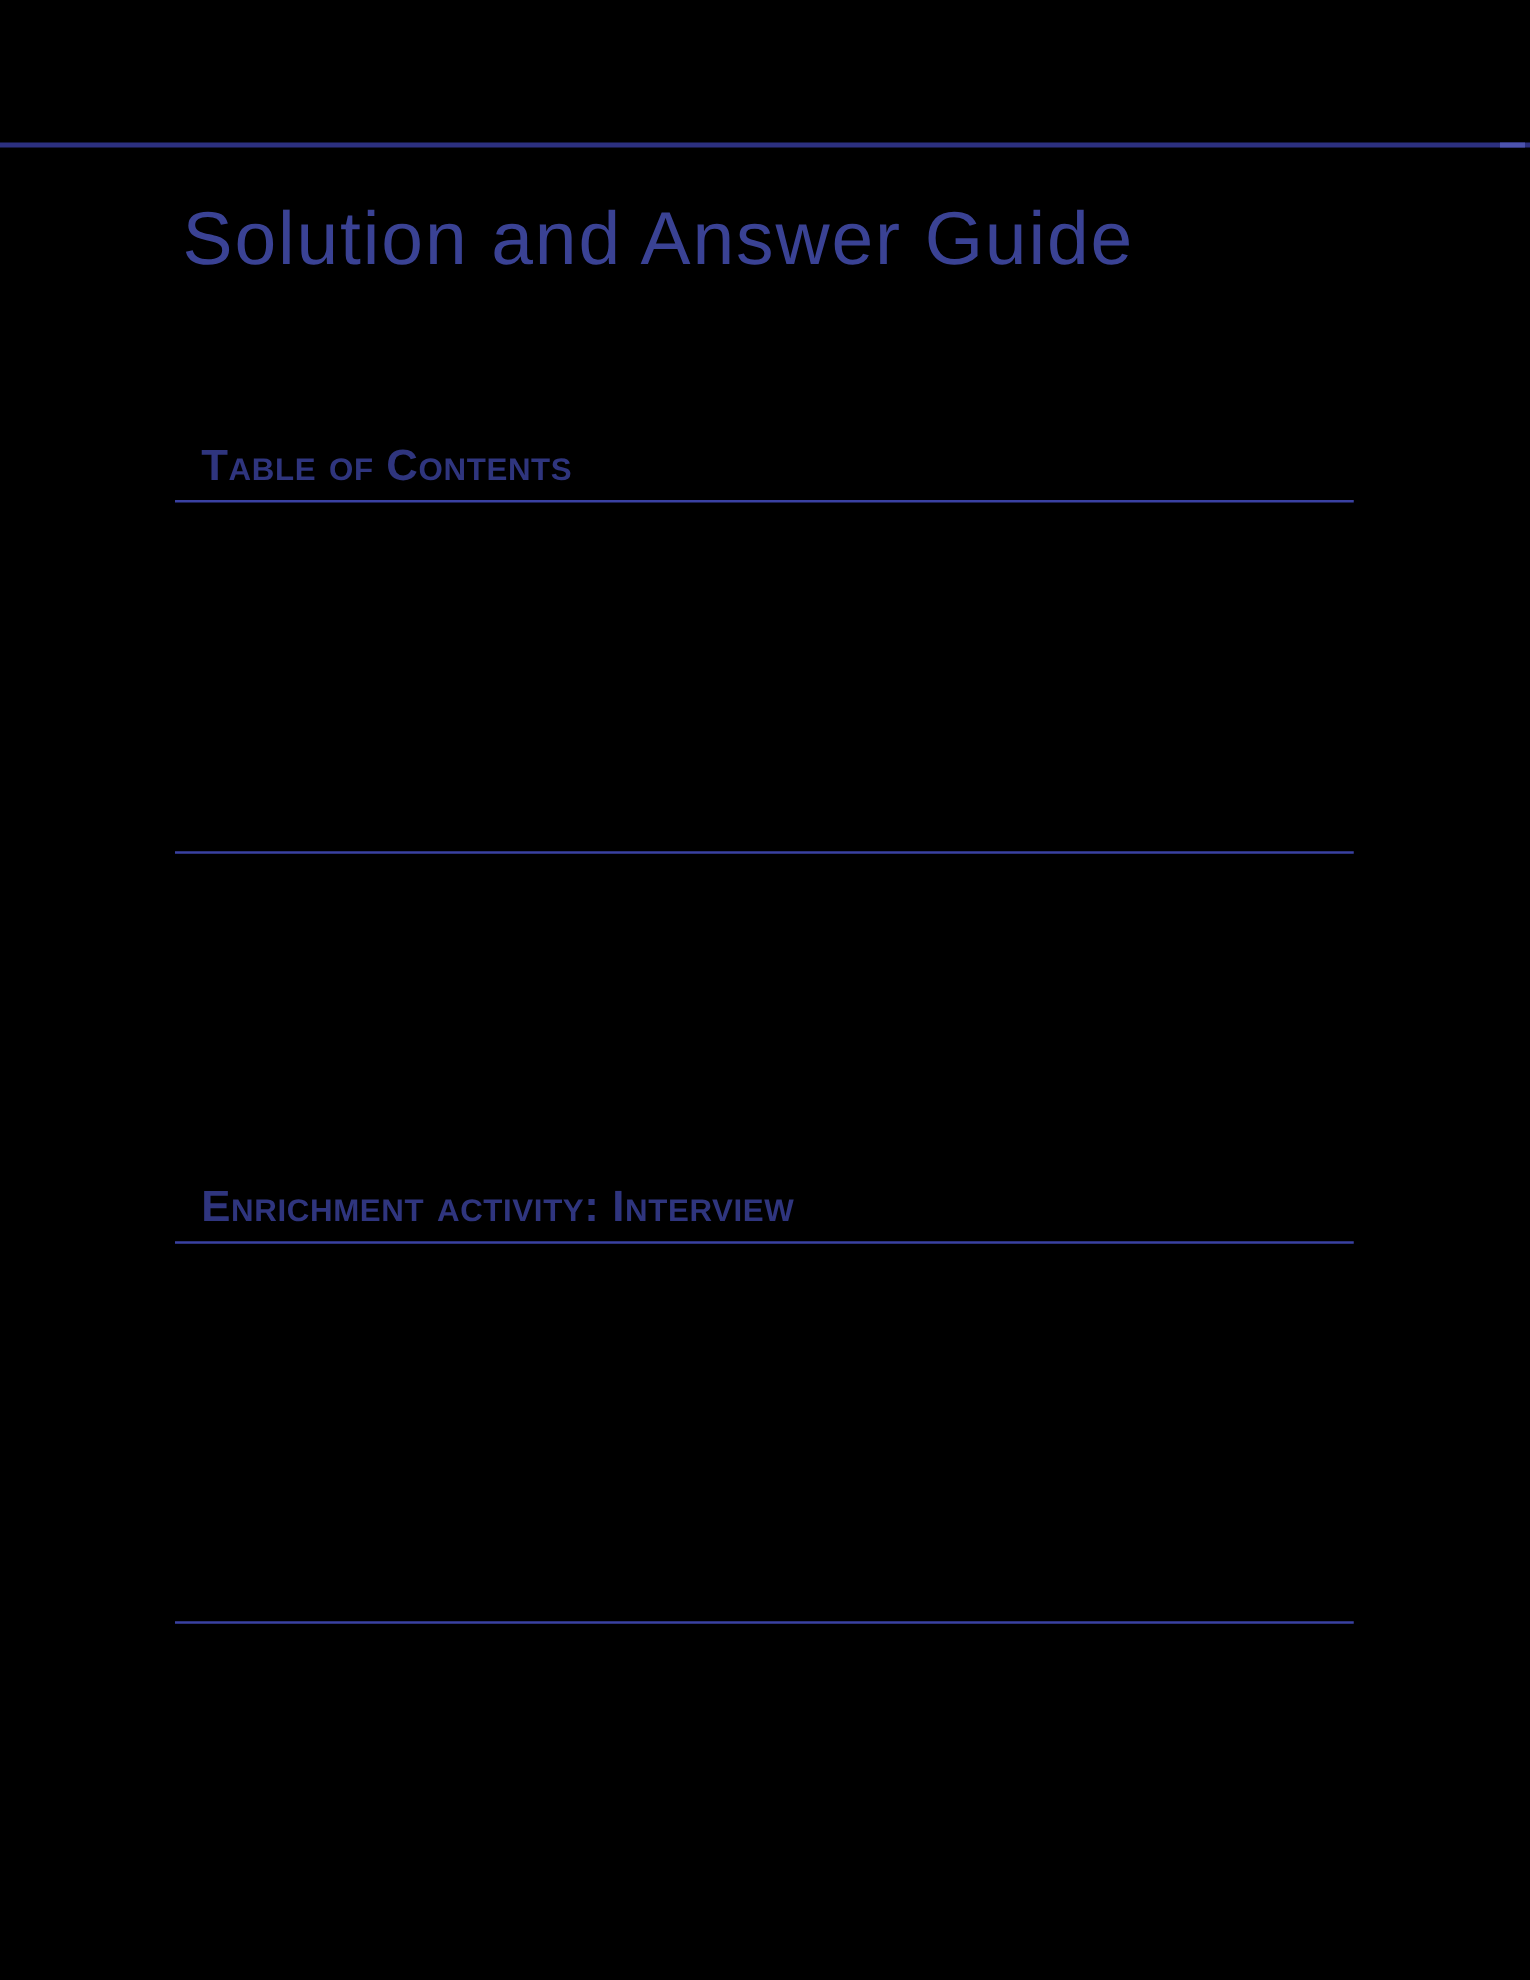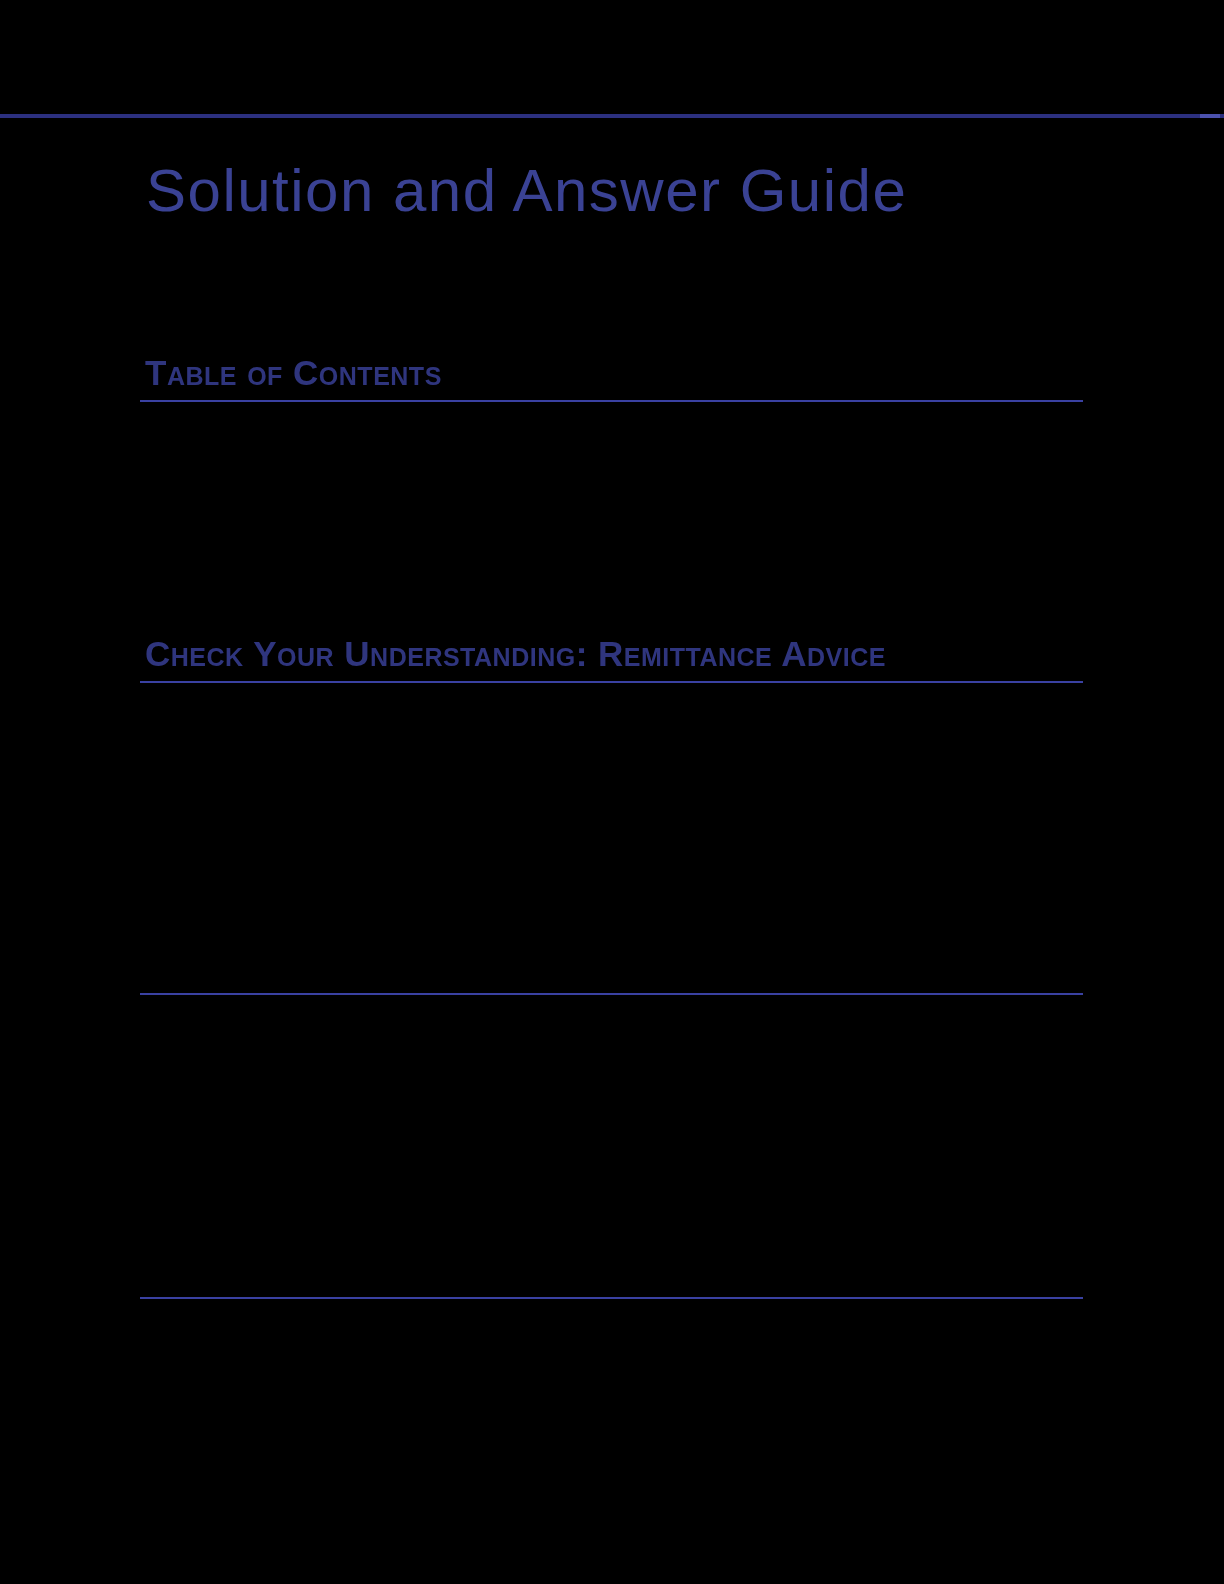--- a/index.html
+++ b/index.html
@@ -41,21 +41,21 @@
     font-size: 60px;
     font-weight: 400;
     letter-spacing: 1.5px;
     line-height: 1;
     white-space: nowrap;
     color: var(--title, #3A4294);
   }
   
   .sec-heading {
     position: absolute;
-    left: 145px;
+    left: 161px;
     margin: 0;
     font-size: 35px;
     font-weight: 700;
     font-variant: small-caps;
     letter-spacing: 0.5px;
     line-height: 1;
     white-space: nowrap;
     color: var(--heading, #2F357E);
   }
   .sec-underline {
@@ -81,20 +81,20 @@
 
   <div class="top-rule">
     <div class="top-rule-tip"></div>
   </div>
 
   <h1 class="doc-title">Solution and Answer Guide</h1>
 
   <h2 class="sec-heading h-toc">Table of Contents</h2>
   <div class="sec-underline u-toc"></div>
 
-  <h2 class="sec-heading h-check">Check Your Understanding: Remittance Advice</h2>
   <div class="sec-underline u-check"></div>
 
+  <h2 class="sec-heading h-interview">Enrichment activity: Interview</h2>
   <div class="sec-underline u-interview"></div>
 
   <div class="sec-underline u-careers"></div>
 
 </div>
 
 </body></html>

